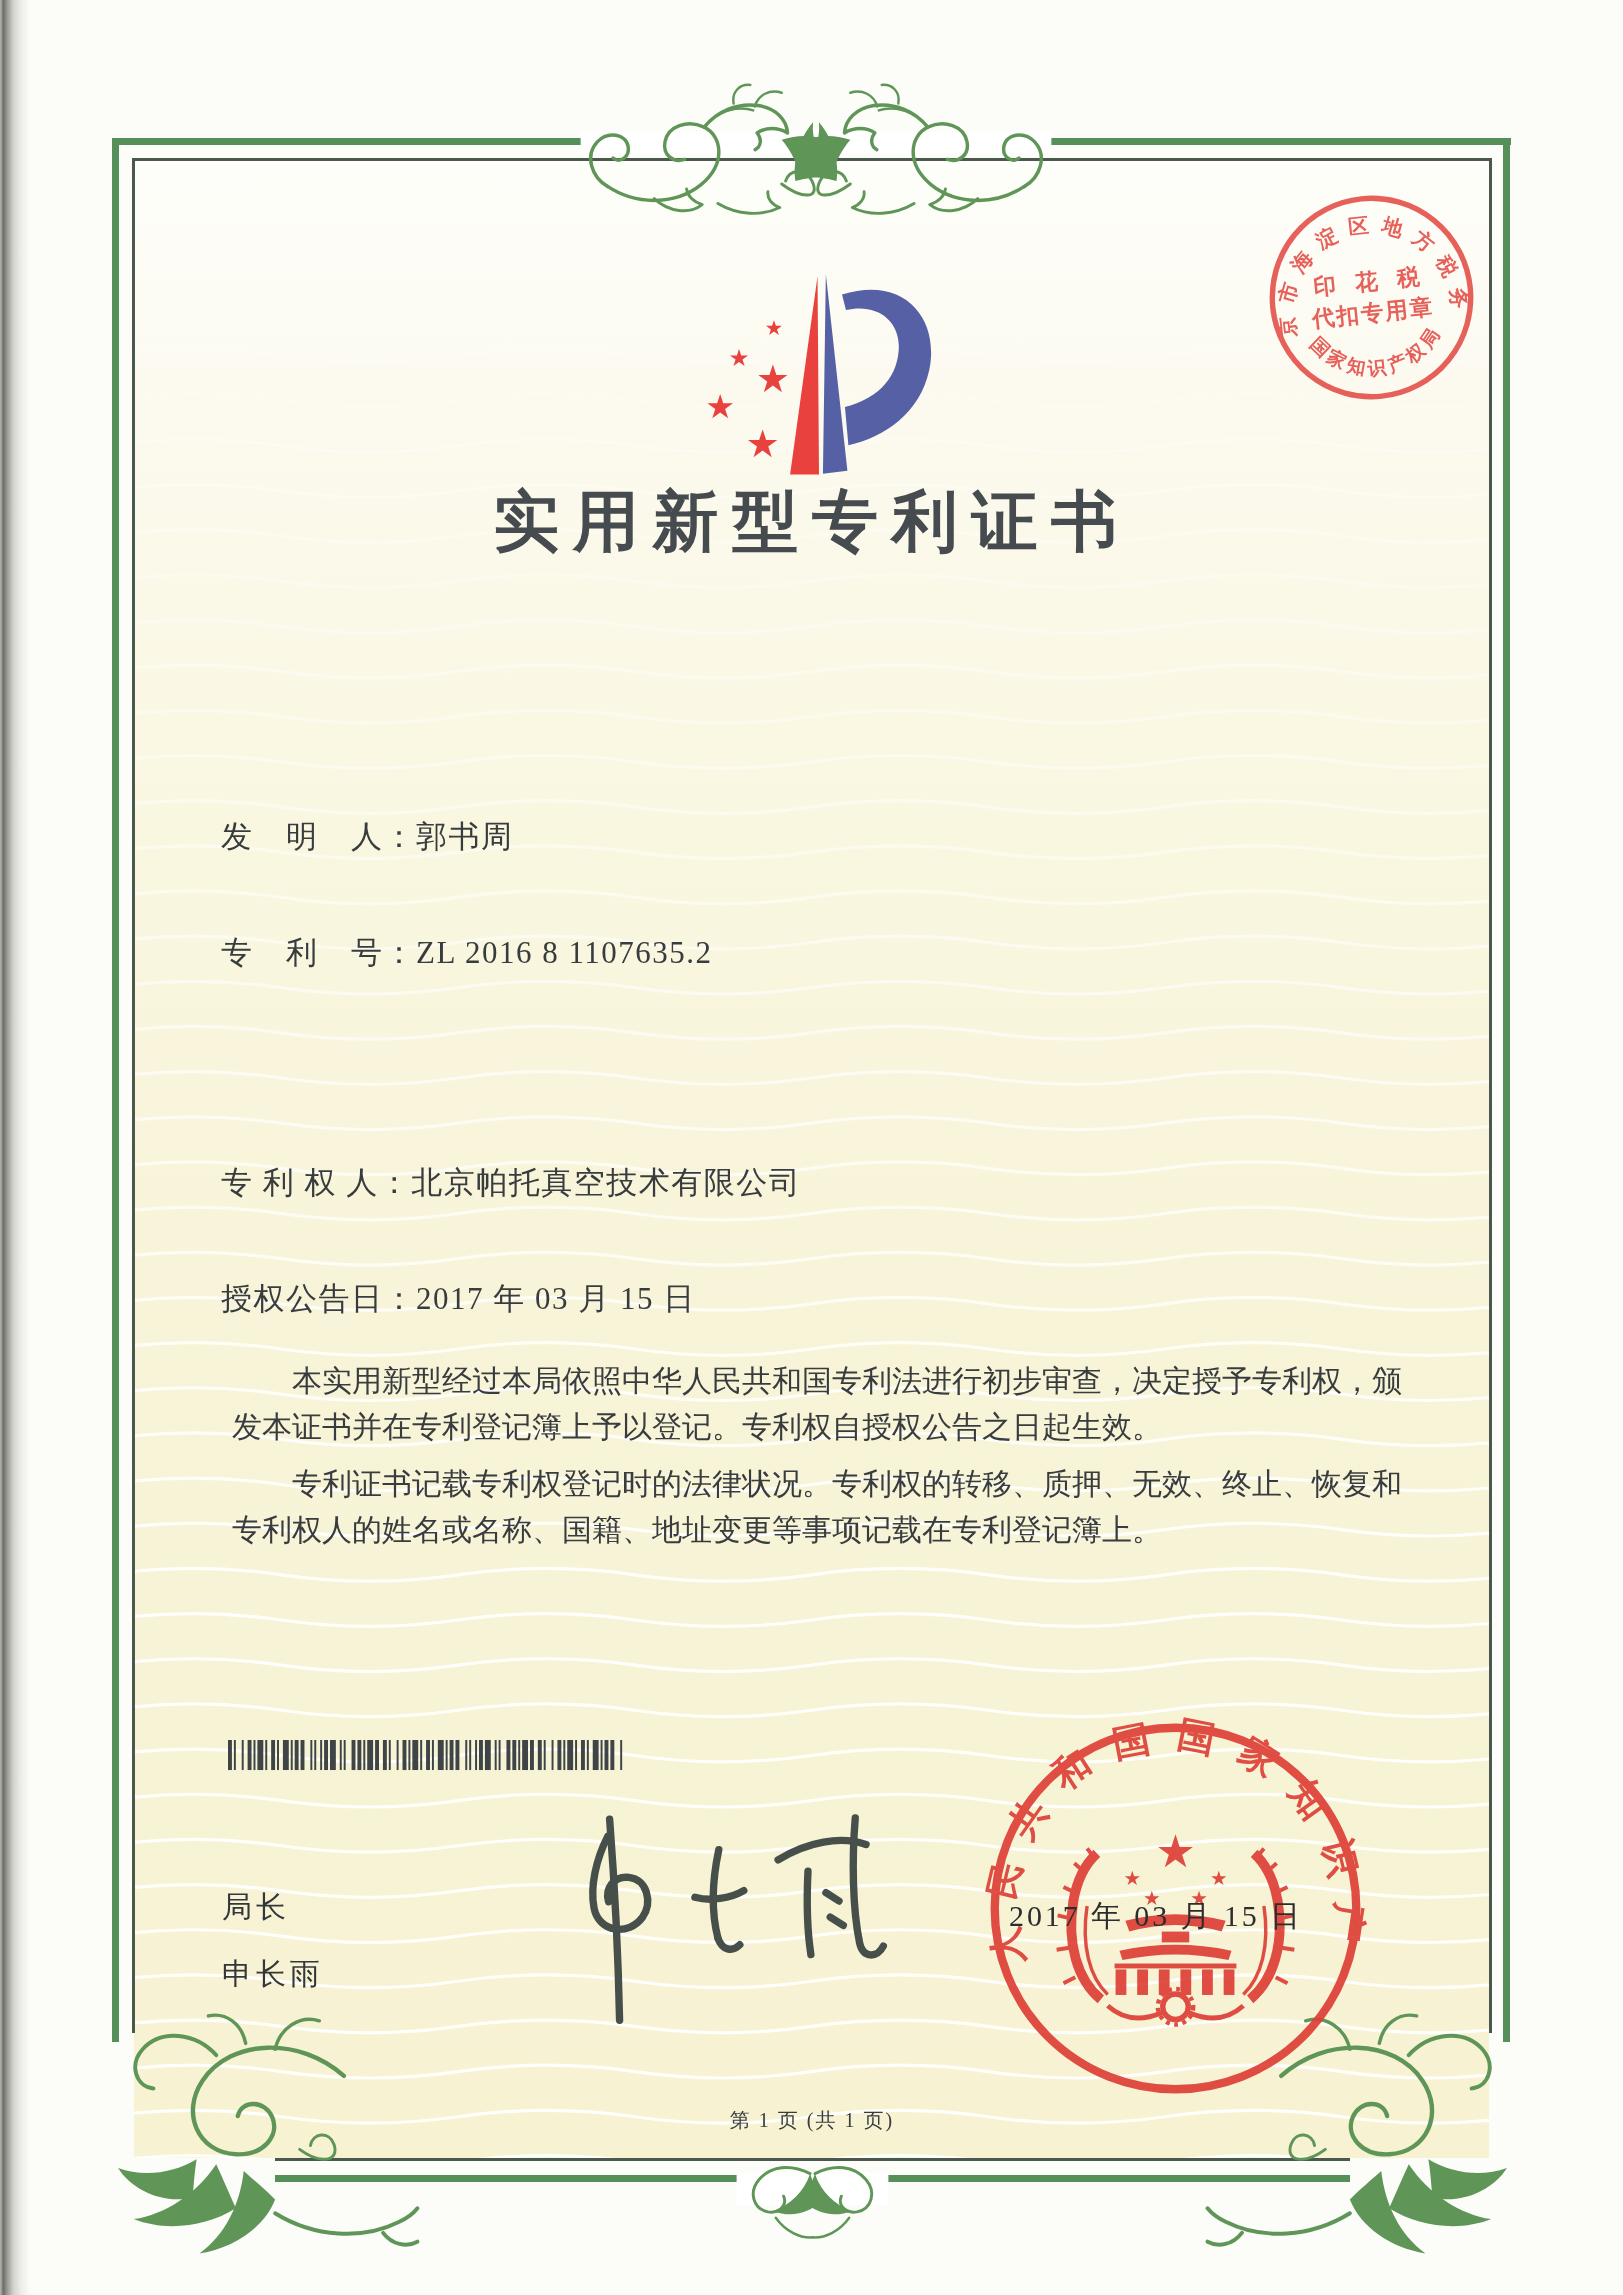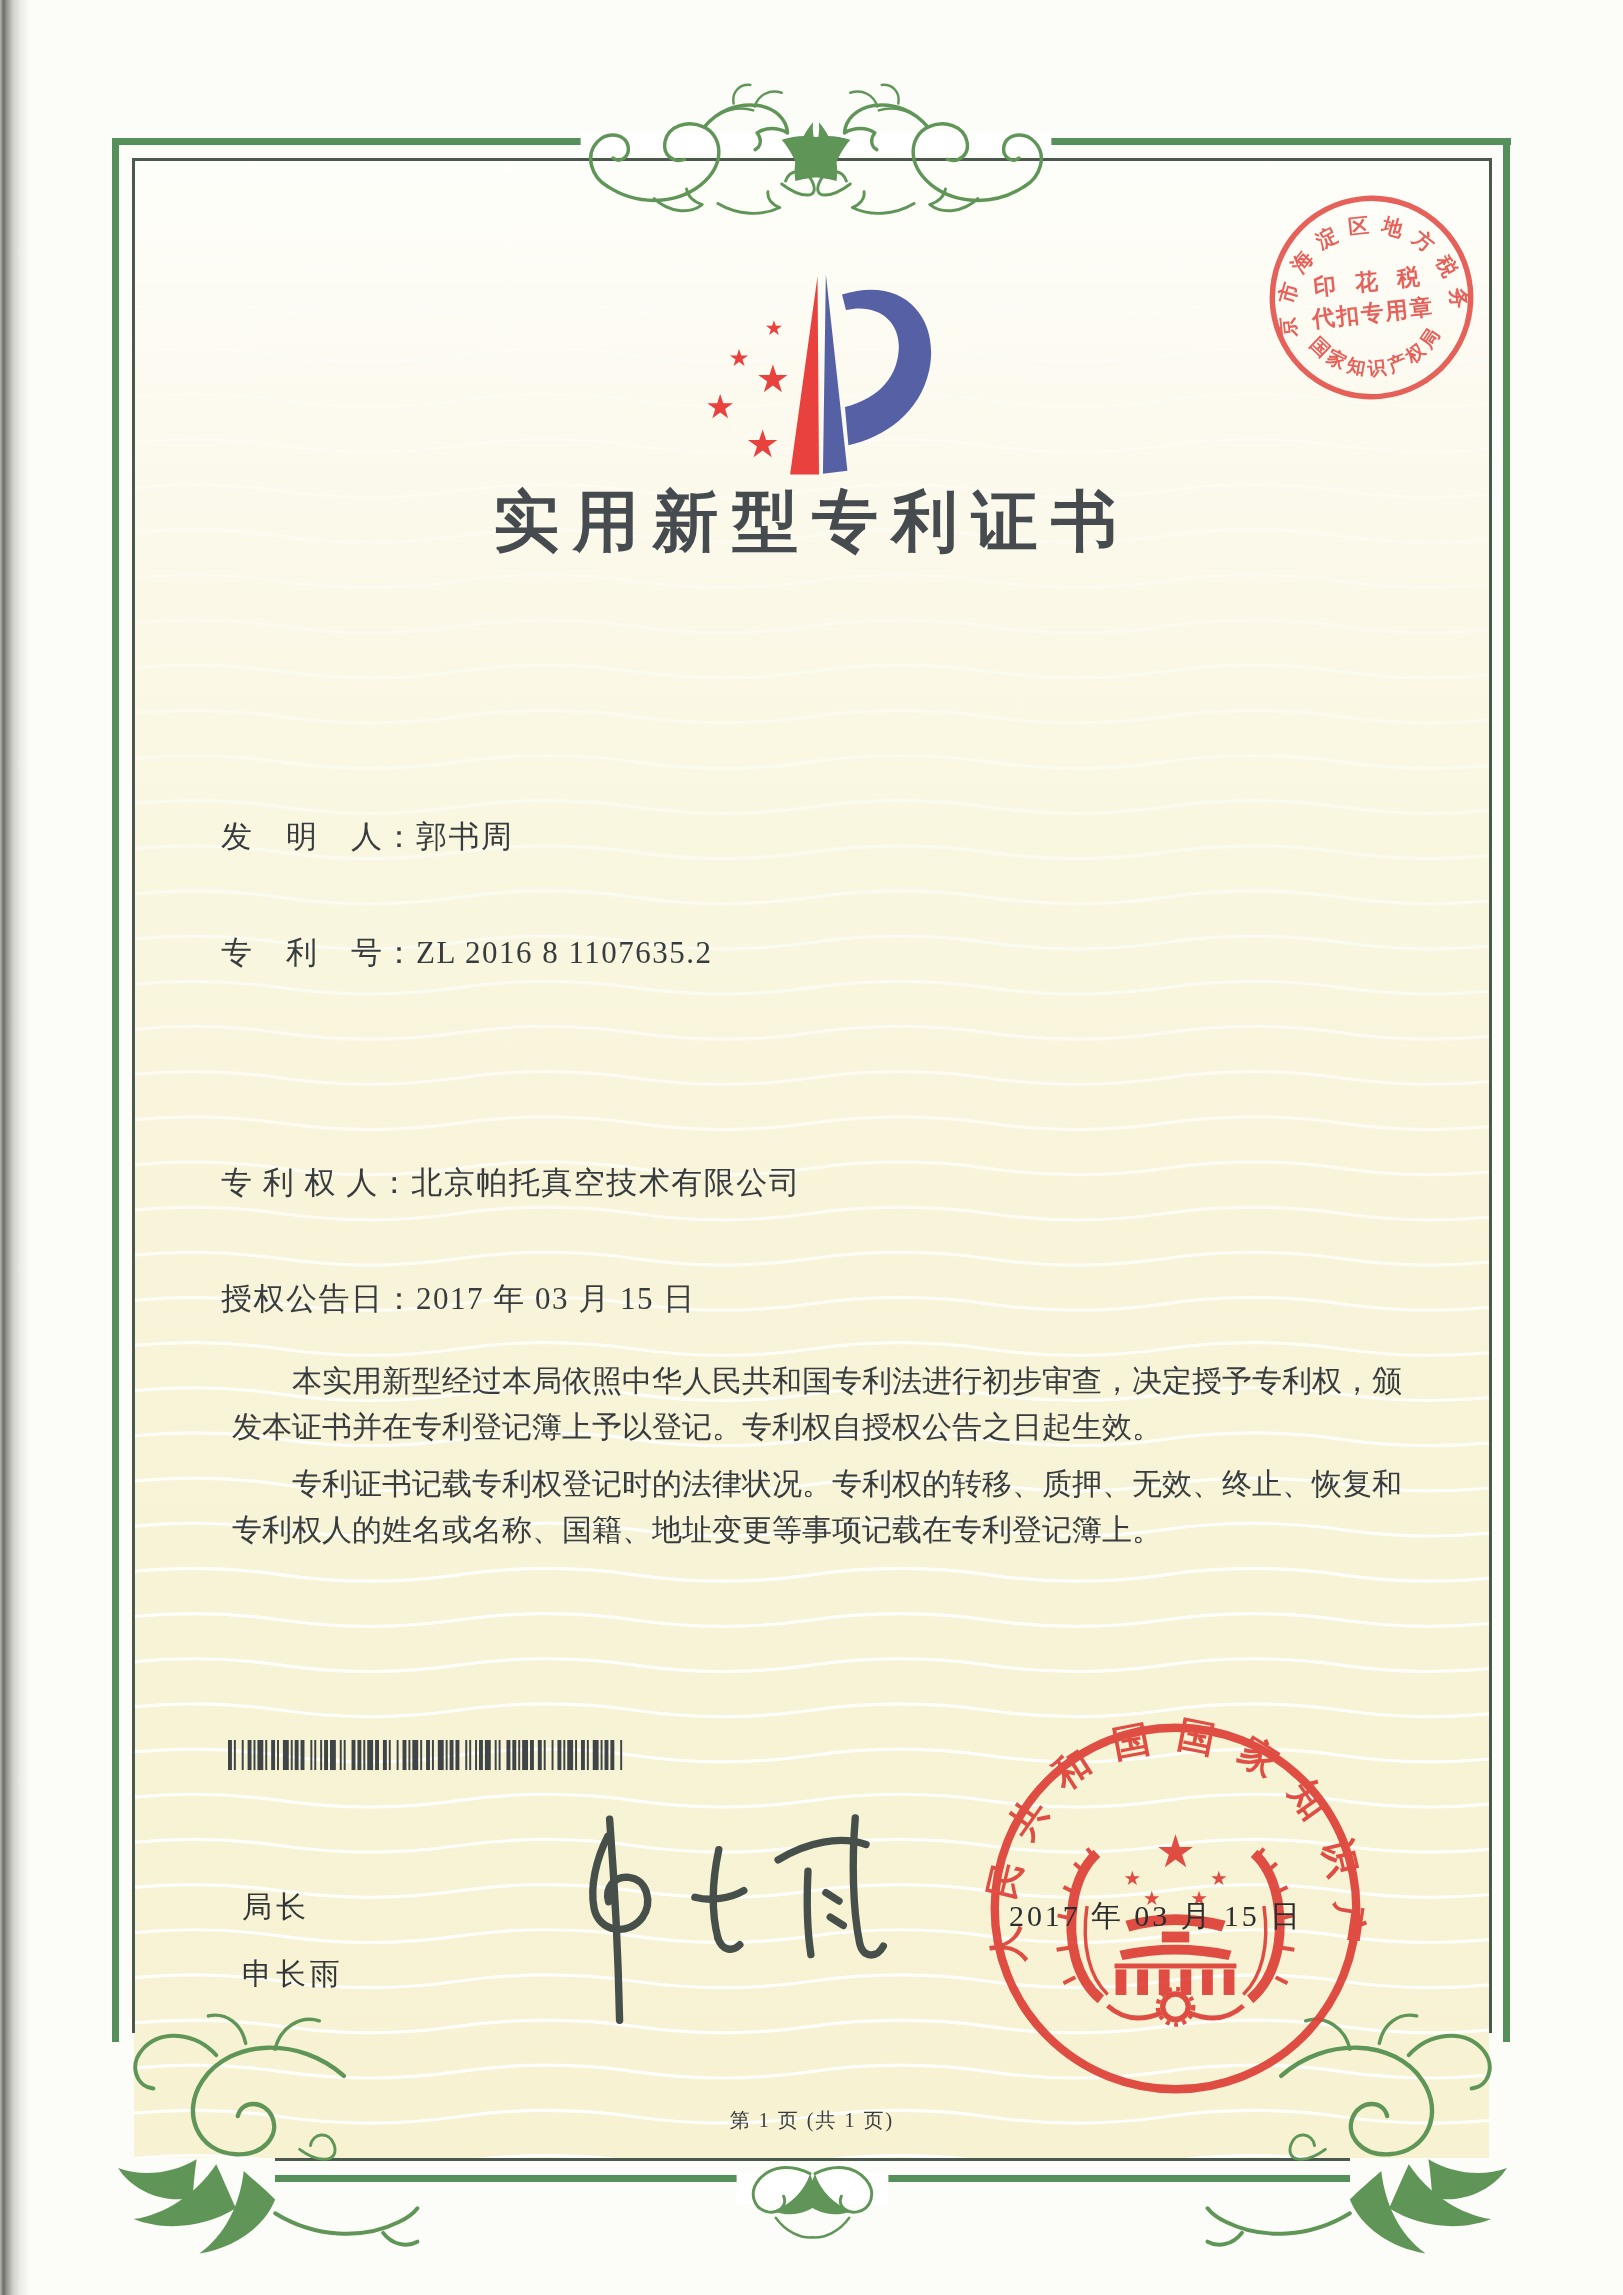--- a/index.html
+++ b/index.html
@@ -45,21 +45,21 @@
     color:var(--title-color,#454b4e);z-index:3;
   }
   .field{
     left:221px;font-size:31px;letter-spacing:1.5px;color:var(--body-text,#383c3e);z-index:3;white-space:nowrap;
   }
   .paras{
     left:220px;top:1346px;width:1194px;z-index:3;
     font-size:30px;line-height:1.52;text-align:justify;color:var(--body-text,#383c3e);
   }
   .paras p{margin:12px;text-indent:2em;}
-  .sig-label{left:222px;font-size:30px;letter-spacing:3.9px;color:#33373a;z-index:3;margin-left:20px;}
+  .sig-label{left:222px;font-size:30px;letter-spacing:3.9px;color:#33373a;z-index:3;}
   .seal-date{
     left:1009px;top:1896px;font-size:30px;letter-spacing:2.9px;color:var(--date-ink,#2c2d2e);z-index:6;white-space:nowrap;
   }
   .footer{
     left:114px;top:2107px;width:1396px;text-align:center;font-size:20px;letter-spacing:2px;
     color:var(--body-text,#383c3e);z-index:3;
   }
   .tax-seal{left:1261px;top:187px;width:221px;height:221px;z-index:4;opacity:.92;}
   .tax-seal text{font-weight:700;fill:var(--tax-seal-red,#e4544d);}
   .big-seal{left:979px;top:1712px;width:393px;height:393px;z-index:5;opacity:.93;}

